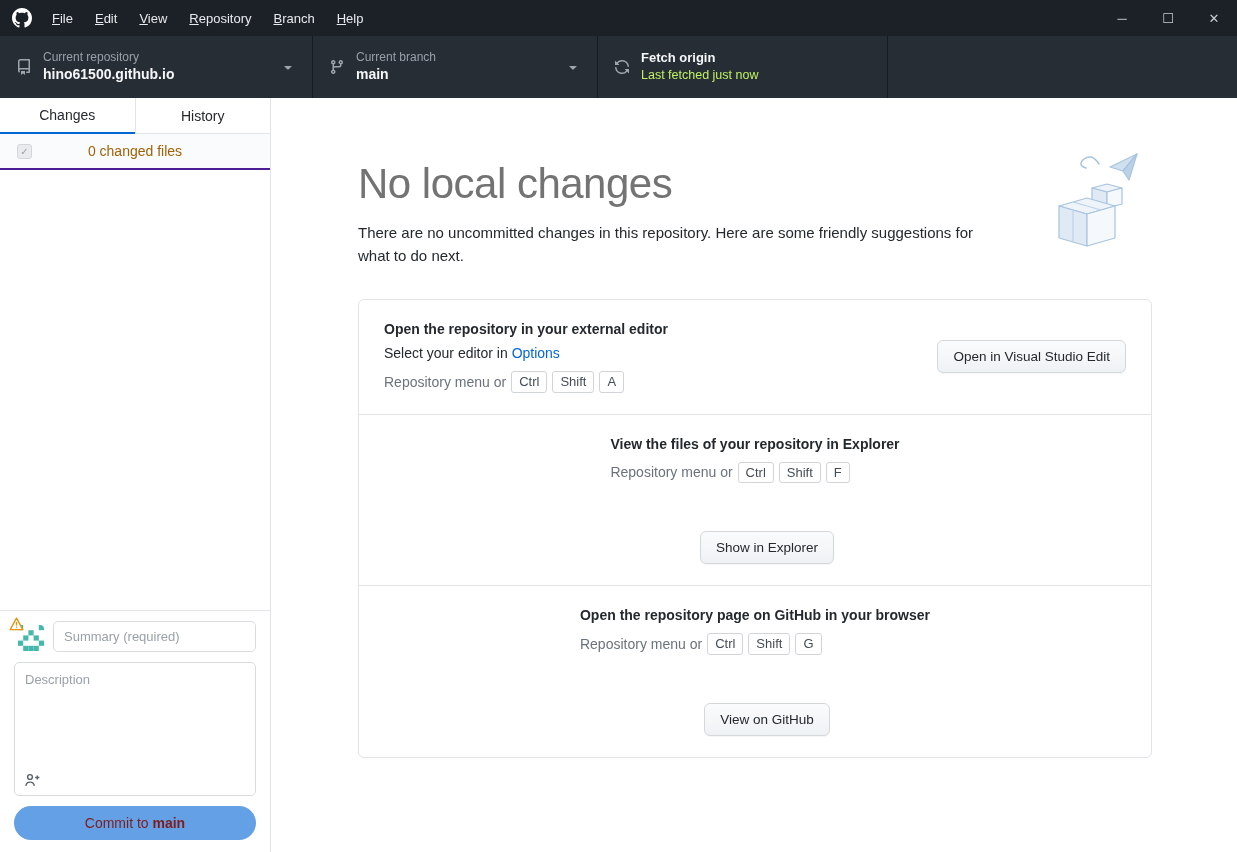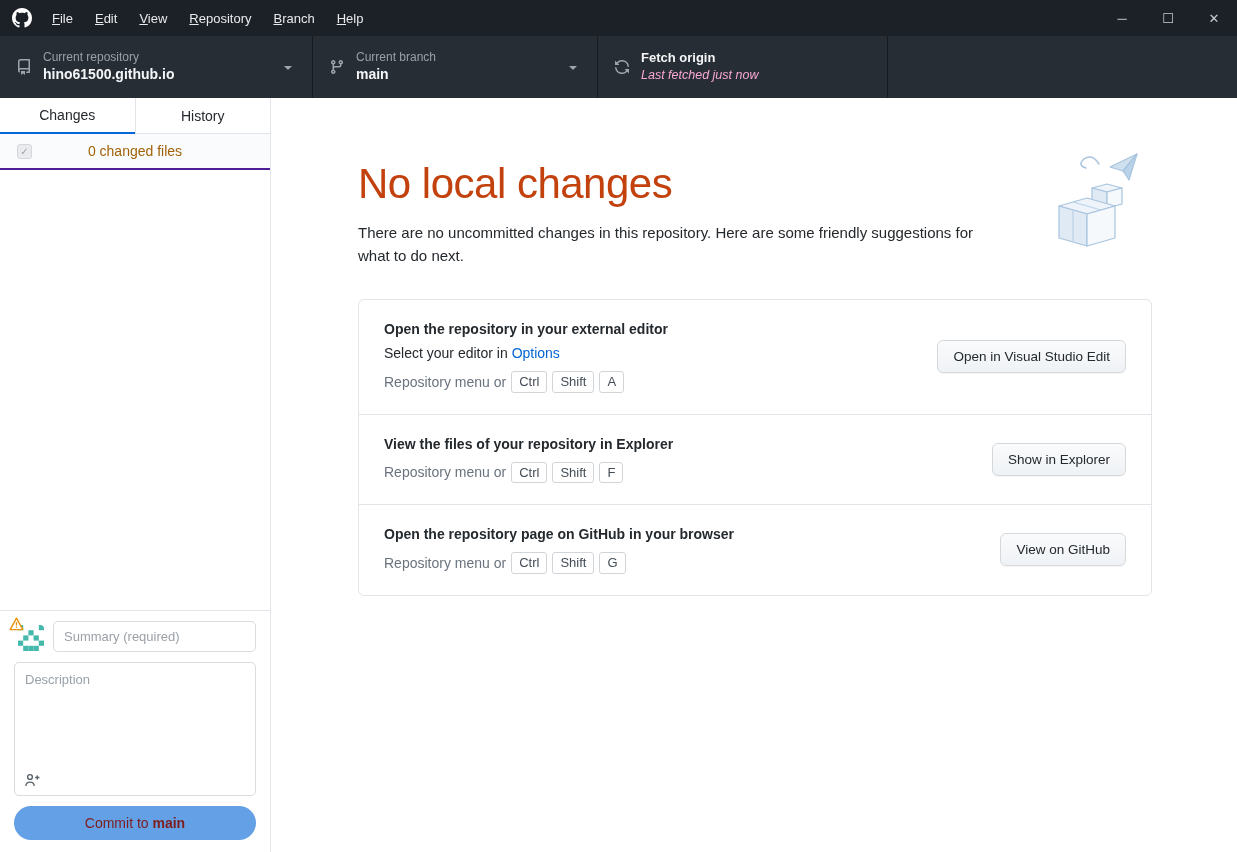--- a/index.html
+++ b/index.html
@@ -33,21 +33,21 @@
   }
   .tb-repo   { width:313px; }
   .tb-branch { width:285px; }
   .tb-fetch  { width:290px; }
   .tb-filler { flex:1; }
   .tb-icon { margin-right:11px; flex:none; fill:#9da5ad; }
   .tb-text { display:flex; flex-direction:column; line-height:1.25; }
   .tb-label { font-size:12px; color:#97a0a9; }
   .tb-value { font-size:14px; font-weight:bold; color:#f4f6f8; margin-top:1px; }
   .tb-title { font-size:13px; font-weight:bold; color:#f4f6f8; }
-  .tb-sub   { font-size:12.5px; color:#f9a8d4; margin-top:2px;font-style:italic; }
+  .tb-sub   { font-size:12.5px; color:#bef264; margin-top:2px; }
   .tb-chevron { margin-left:auto; fill:#9da5ad; flex:none; }
 
   
   .content { flex:1; display:flex; min-height:0; }
 
   
   .sidebar { width:271px; flex:none; background:#fff; border-right:1px solid #e1e4e8;
              display:flex; flex-direction:column; }
   .tabs { display:flex; height:36px; flex:none; }
   .tab { flex:1; display:flex; align-items:center; justify-content:center; font-size:14px;
@@ -78,27 +78,27 @@
                        padding:9px 10px; font-family:inherit; font-size:13px; color:#8b5cf6;
                        outline:none; border-radius:5px; background:transparent; }
   .coauthor-btn { position:absolute; left:9px; bottom:7px; background:none; border:none; padding:0;
                   cursor:pointer; line-height:0; }
   .commit-btn { width:100%; height:34px; background:#63a0e6; border:none; border-radius:17px;
                 color:#7f1d1d; font-family:inherit; font-size:14px; cursor:default; }
   .commit-btn strong { font-weight:bold; }
 
   
   .main { flex:1; position:relative; background:#fff; padding:62px 85px 0 87px; overflow:hidden; }
-  .main h1 { font-size:42px; font-weight:300; color:#c2410c; letter-spacing:-0.5px; }
+  .main h1 { font-size:42px; font-weight:300; color:#737373; letter-spacing:-0.5px; }
   .subheading { margin-top:14px; font-size:15px; line-height:1.5; color:#24292e; max-width:628px; }
   .illustration { position:absolute; top:52px; right:80px; width:120px; height:102px; }
 
   .card { margin-top:32px; border:1px solid #e1e4e8; border-radius:6px; background:#fff; }
   .suggestion-row { display:flex; align-items:center; justify-content:space-between; padding:21px 25px;gap:48px; }
-  .suggestion-row + .suggestion-row { border-top:1px solid #e1e4e8; }
+  .suggestion-row + .suggestion-row { border-top:1px solid #e1e4e8;flex-direction:column; }
   .row-text { min-width:0; }
   .row-title { font-size:14px; font-weight:bold; color:#24292e; }
   .row-line { font-size:14px; color:#24292e; margin-top:8px; }
   .row-shortcut { font-size:14px; color:#6a737d; margin-top:10px; display:flex; align-items:center; }
   kbd { font-family:inherit; font-size:13px; color:#444d56; border:1px solid #d1d5da;
         border-radius:3px; padding:1px 7px; margin-left:5px; background:#fff; line-height:1.35; }
   .link { color:#0366d6; text-decoration:none; cursor:pointer; }
   .secondary-btn { flex:none; margin-left:24px; font-family:inherit; font-size:13.5px; color:#24292e;
                    background:linear-gradient(180deg,#fafbfc,#eff2f5); border:1px solid #d5d8db;
                    border-radius:6px; padding:8px 15px; cursor:pointer;

